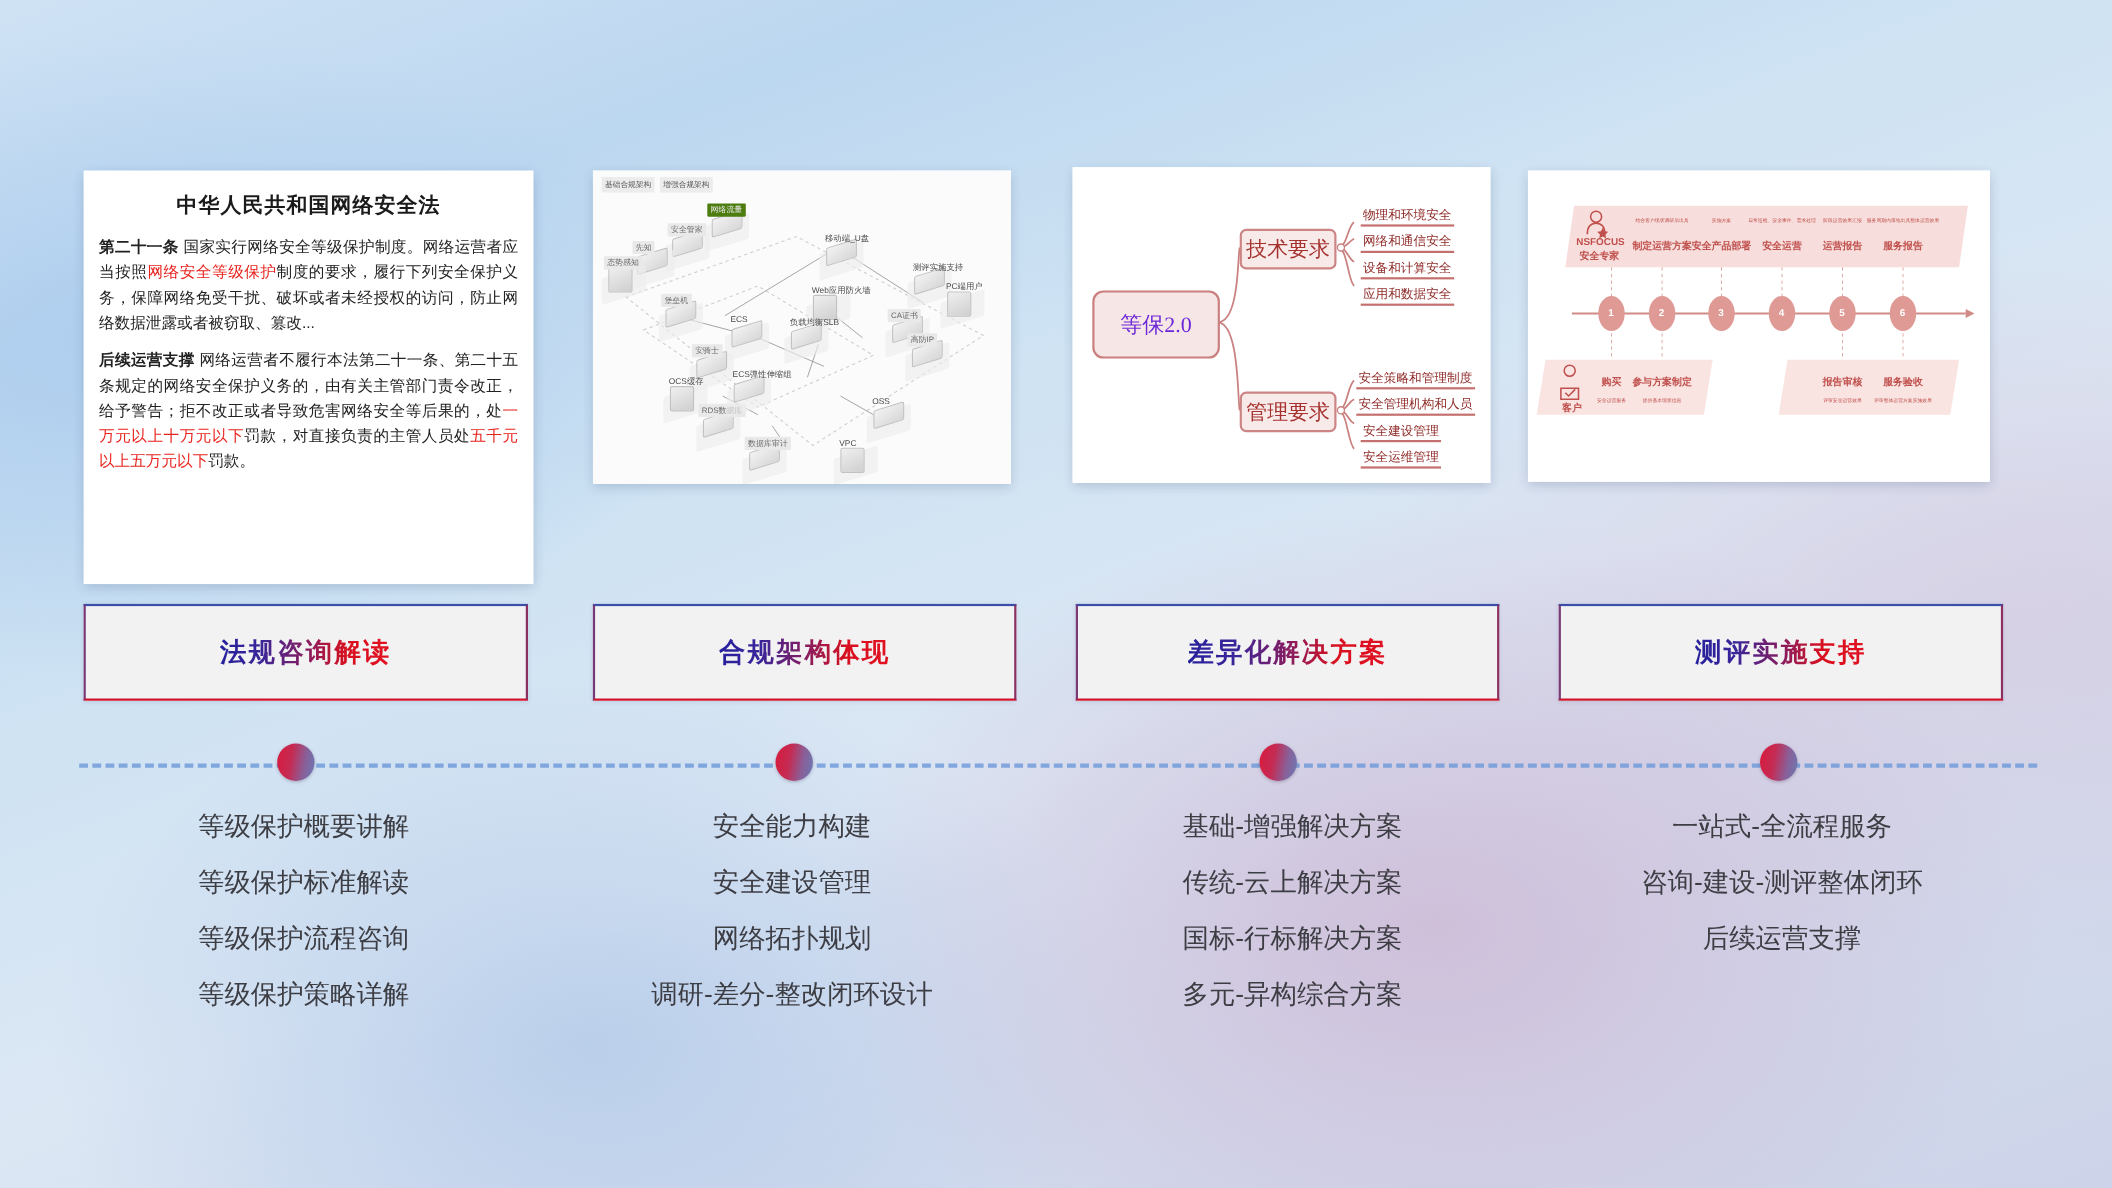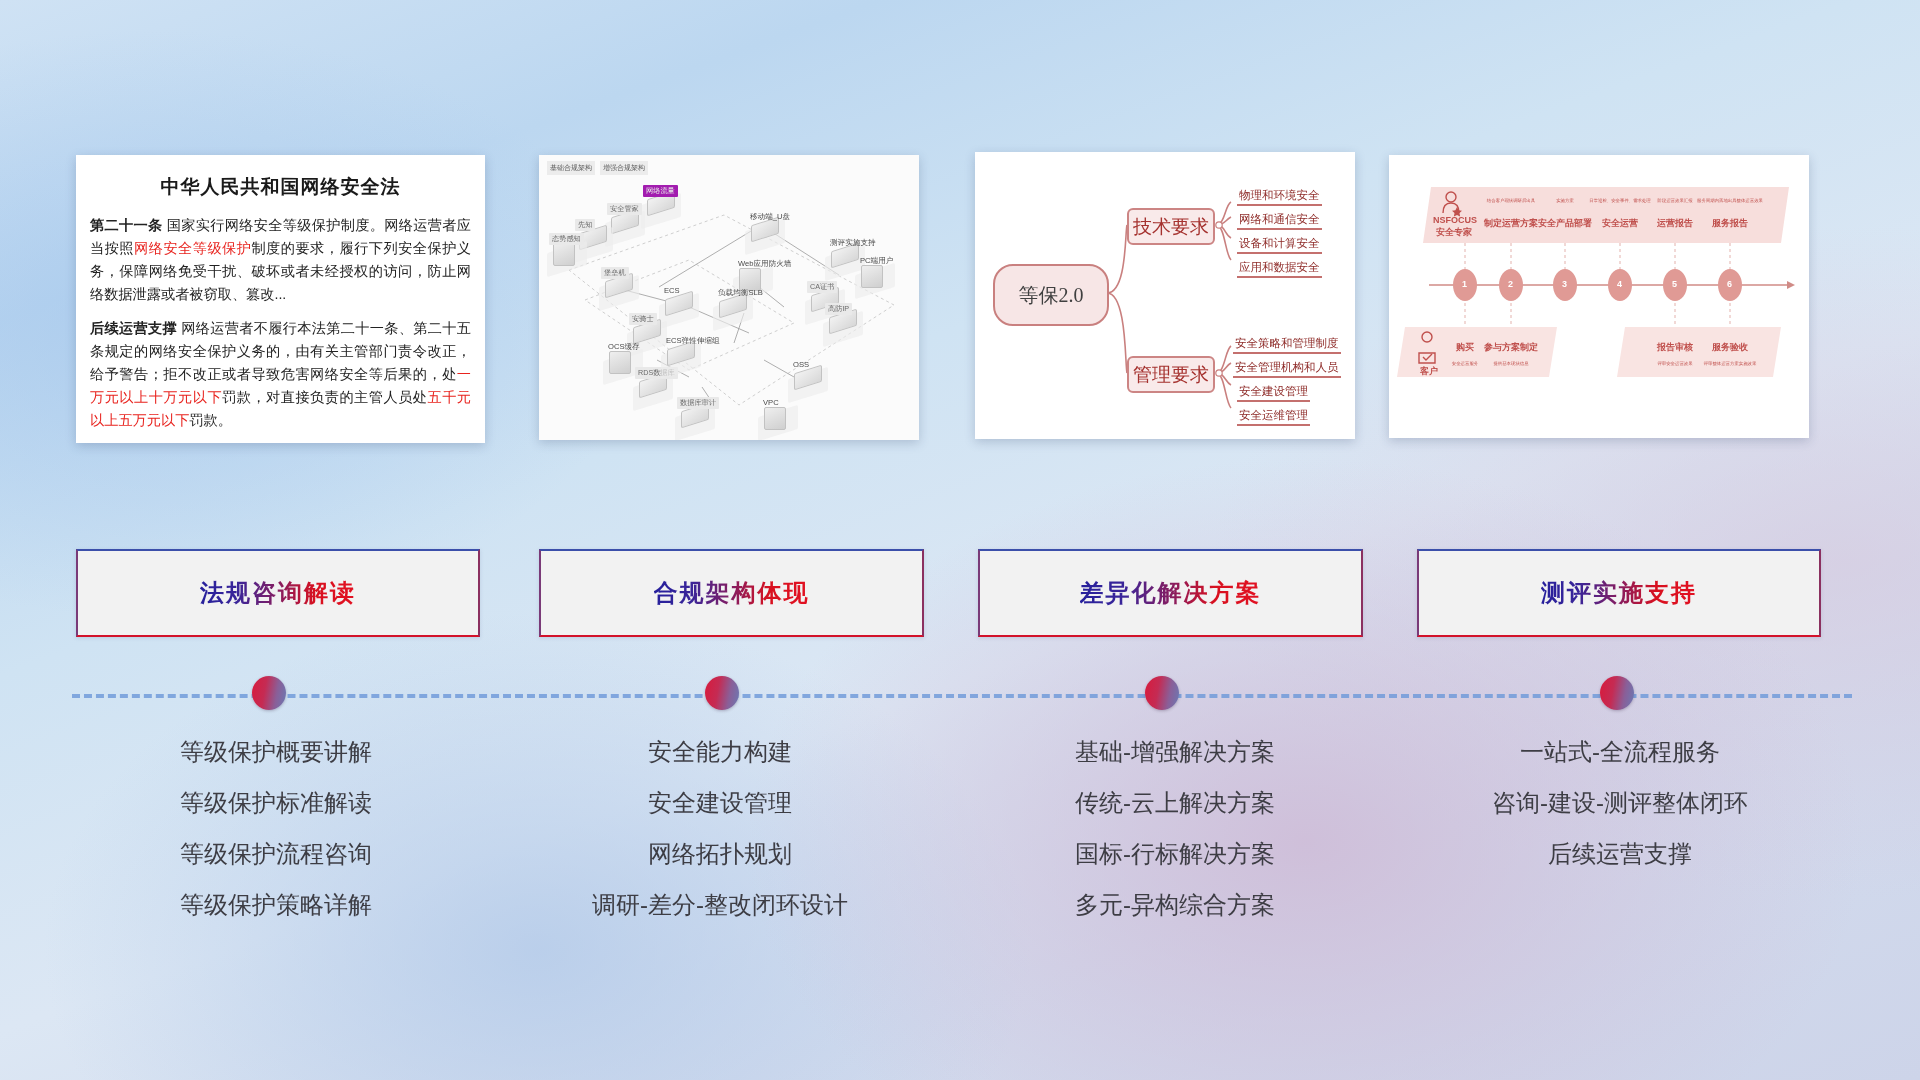--- a/index.html
+++ b/index.html
@@ -20,21 +20,21 @@
   }
   #root{position:absolute;inset:0;}
 
   
   .cards{position:absolute;left:0;top:0;width:1920px;height:470px;}
   .card{
     position:absolute;background:#fff;
     box-shadow:0 3px 10px rgba(40,60,100,.22);
     overflow:hidden;
   }
-  .card.c1{left:76px;top:155px;width:409px;height:288px;}
+  .card.c1{left:76px;top:155px;width:409px;height:376px;}
   .card.c2{left:539px;top:155px;width:380px;height:285px;}
   .card.c3{left:975px;top:152px;width:380px;height:287px;}
   .card.c4{left:1389px;top:155px;width:420px;height:283px;}
 
   
   .law{padding:12px 14px 8px 14px;box-sizing:border-box;height:100%;}
   .law-title{
     text-align:center;font-size:19px;font-weight:bold;color:#1a1a1a;
     letter-spacing:1px;margin:7px 0 14px 0;
   }
@@ -54,30 +54,30 @@
   }
   .arch .nd .box.tall{height:21px;width:20px;transform:skewY(0deg);background:linear-gradient(155deg,#efefef,#cfcfcf);}
   .arch .nd .plate{
     width:40px;height:24px;background:#ededed;transform:skewY(-17deg);opacity:.65;border-radius:2px;
   }
   .arch .lab{
     position:absolute;font-size:7.2px;color:#6a6a6a;white-space:nowrap;
     background:#e9e9e9;padding:1px 3px;border-radius:1px;
   }
   .arch .lab.plain{background:transparent;color:#4a4a4a;font-size:7.6px;}
-  .arch .lab.dark{background:#a21caf;color:#e8e8e8;}
+  .arch .lab.dark{background:#4d7c0f;color:#e8e8e8;}
   .arch svg{position:absolute;left:0;top:0;}
 
   
   .mind{position:relative;width:100%;height:100%;background:#fff;}
   .mind .root{
     position:absolute;left:18px;top:112px;width:112px;height:58px;
-    border:2.5px solid #c9807f;border-radius:20px;background:#f7e6e6;
+    border:2.5px solid #c9807f;border-radius:10px;background:#f7e6e6;
     display:flex;align-items:center;justify-content:center;
-    font-size:20px;color:#404040;font-family:"Liberation Serif","DejaVu Serif",serif;
+    font-size:20px;color:#6d28d9;font-family:"Liberation Serif","DejaVu Serif",serif;
   }
   .mind .branch{
     position:absolute;width:84px;height:33px;border:2px solid #cc8584;border-radius:6px;
     background:#f9eaea;display:flex;align-items:center;justify-content:center;
     font-size:19px;color:#a5322f;font-family:"Liberation Serif","DejaVu Serif",serif;
   }
   .mind .b-tech{left:152px;top:56px;}
   .mind .b-mgmt{left:152px;top:204px;}
   .mind .leaf{
     position:absolute;font-size:11.5px;color:#8e2b28;white-space:nowrap;

